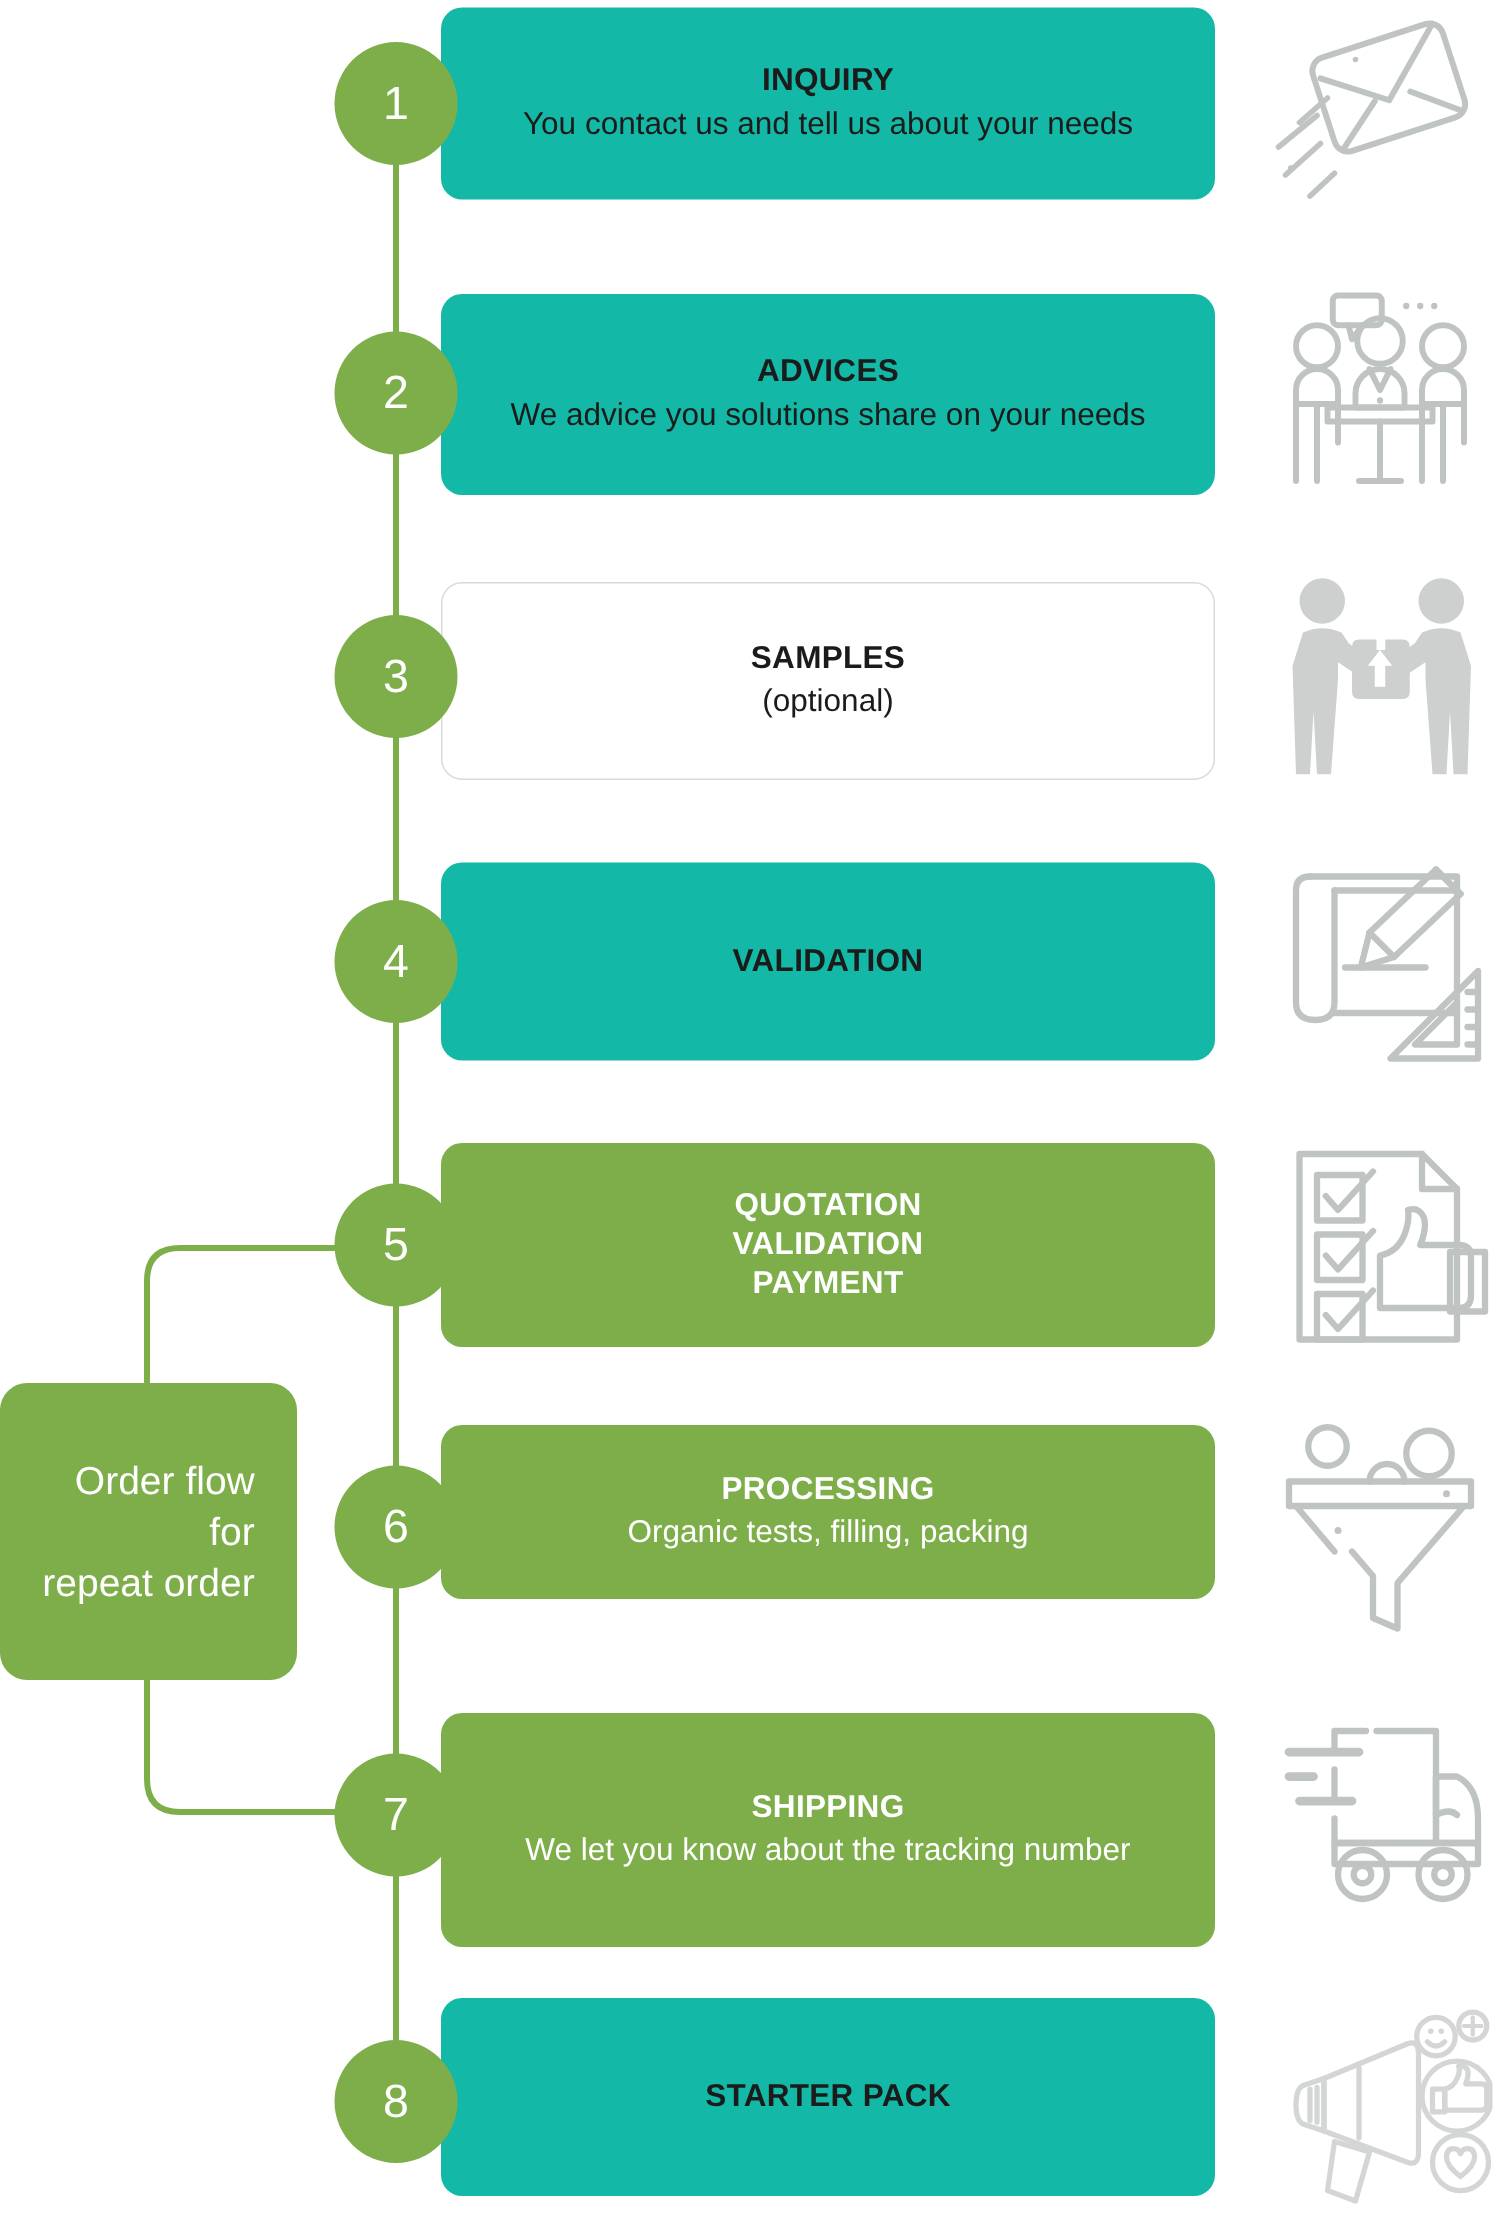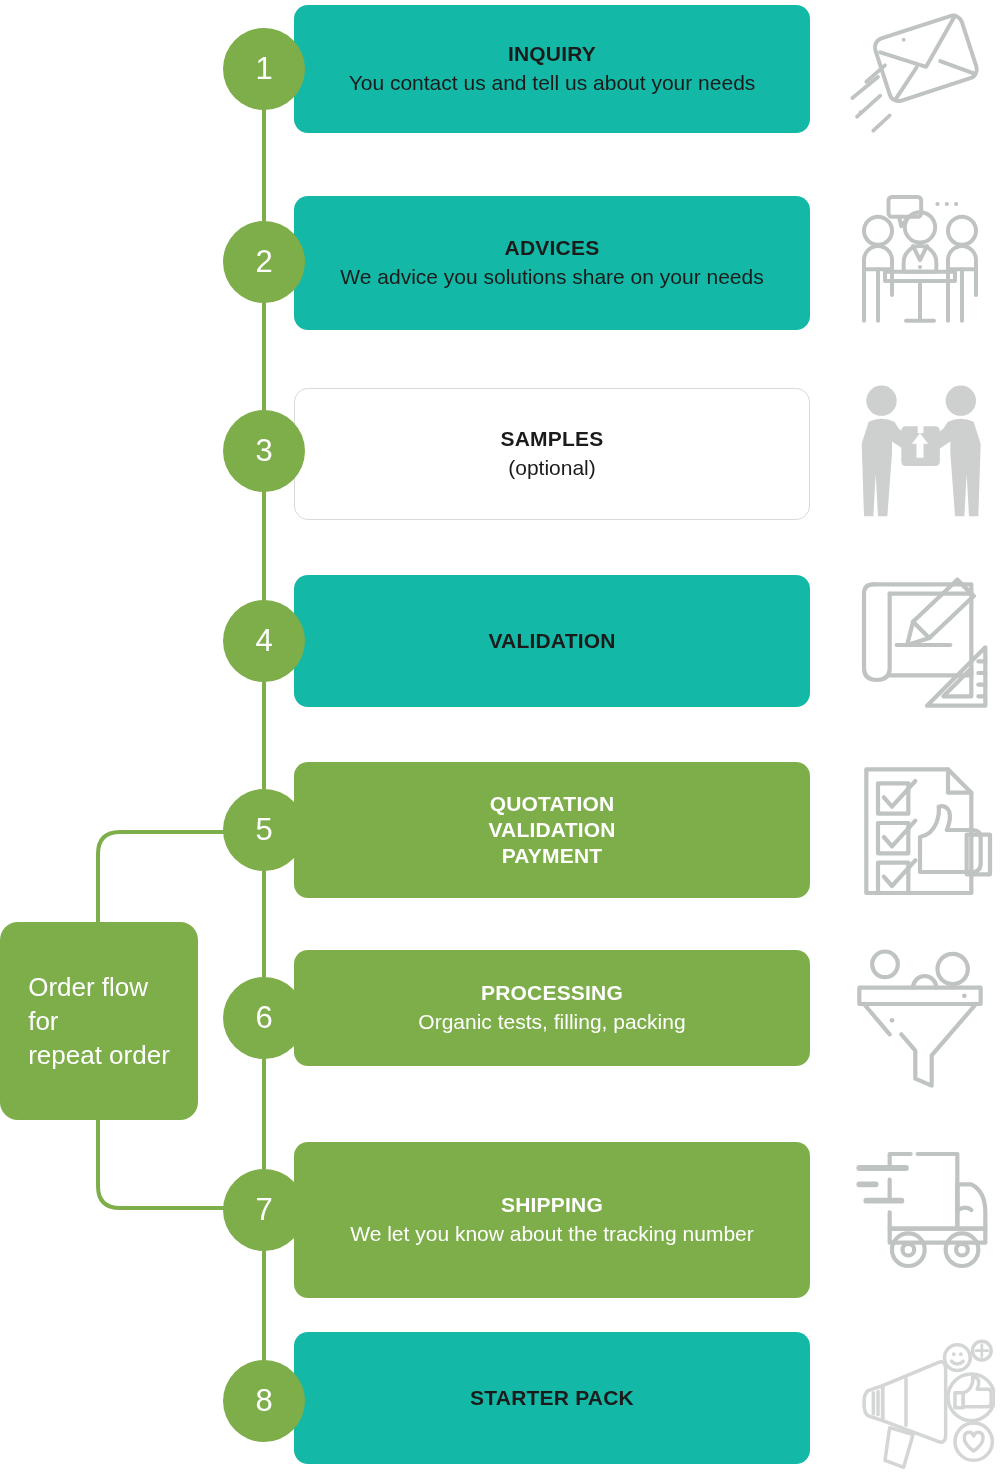--- a/index.html
+++ b/index.html
@@ -135,21 +135,21 @@
     border-radius: 18px;
     z-index: 2;
     display: flex;
     align-items: center;
     justify-content: center;
   }
   #repeat-box .rb-text {
     color: #ffffff;
     font-size: 26px;
     line-height: 1.32;
-    text-align: left;
+    text-align: right;
     padding: 0 8px;
   }
   #repeat-box .rb-text span { display: block; }
 </style>
 </head>
 <body>
 
 <div id="spine"></div>
 
 <svg id="loop" viewBox="0 0 210 440">

